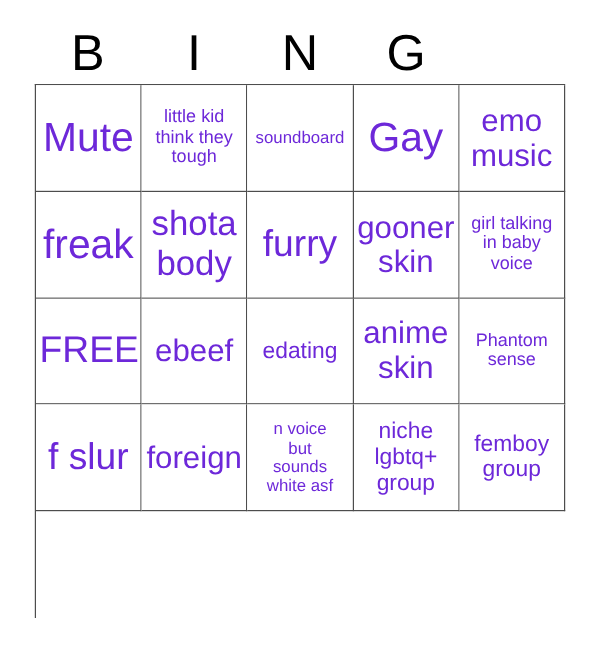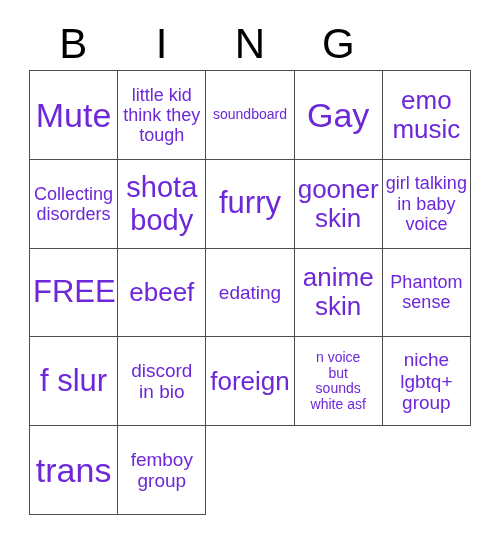--- a/index.html
+++ b/index.html
@@ -68,21 +68,21 @@
     width: 100%;
     line-height: 1.12;
     color: #6d28d9;
     white-space: pre-line;
   }
   .fs-xxl { font-size: 34px; }
   .fs-xl  { font-size: 31px; text-align: center; }
   .fs-lg  { font-size: 29px; }
   .fs-md  { font-size: 26px; }
   .fs-sm  { font-size: 19px; }
-  .fs-xs  { font-size: 18px; }
+  .fs-xs  { font-size: 15px; }
   .fs-xxs { font-size: 14px; }
 </style>
 </head>
 <body>
 
 <div id="bingo-card">
 
   <div id="header-row">
     <div class="header-letter">B</div>
     <div class="header-letter">I</div>
@@ -106,22 +106,21 @@
       </div>
     <div class="cell">
         <span class="cell-text fs-xxl">Gay</span>
       </div>
     <div class="cell">
         <span class="cell-text fs-md">emo
 music</span>
       </div>
 
     <div class="cell">
-        <span class="cell-text fs-xs">Collecting
-disorders</span>
+        <span class="cell-text fs-xxl">freak</span>
       </div>
     <div class="cell">
         <span class="cell-text fs-lg">shota
 body</span>
       </div>
     <div class="cell">
         <span class="cell-text fs-xl">furry</span>
       </div>
 
     <div class="cell">
@@ -147,41 +146,34 @@
         <span class="cell-text fs-md">anime
 skin</span>
       </div>
     <div class="cell">
         <span class="cell-text fs-xs">Phantom
 sense</span>
       </div>
     <div class="cell">
         <span class="cell-text fs-xl">f slur</span>
       </div>
-    <div class="cell">
-        <span class="cell-text fs-sm">discord
-in bio</span>
-      </div>
 
     <div class="cell">
         <span class="cell-text fs-md">foreign</span>
       </div>
     <div class="cell">
         <span class="cell-text fs-xxs">n voice
 but
 sounds
 white asf</span>
       </div>
     <div class="cell">
         <span class="cell-text fs-sm">niche
 lgbtq+
 group</span>
       </div>
     <div class="cell">
-        <span class="cell-text fs-xxl">trans</span>
-      </div>
-    <div class="cell">
         <span class="cell-text fs-sm">femboy
 group</span>
       </div>
 
   </div>
 </div>
 
 </body></html>

